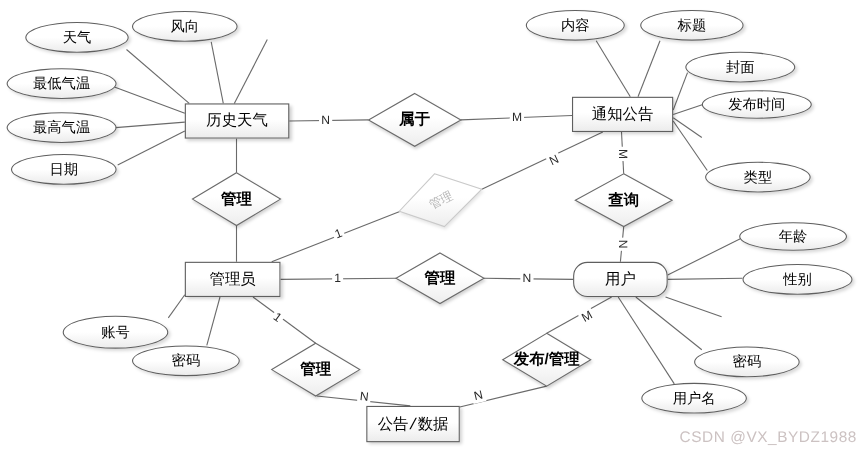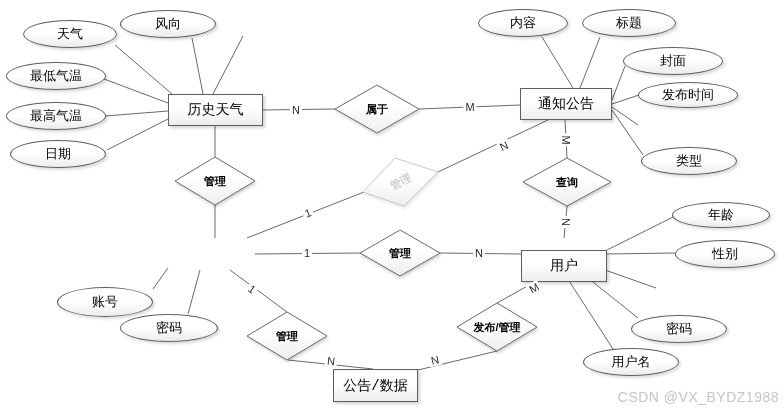--- a/index.html
+++ b/index.html
@@ -17,21 +17,21 @@
     border:1.5px solid #5f5f5f;box-sizing:border-box;
     font-size:14px;box-shadow:2px 2px 3px rgba(0,0,0,0.18);
   }
   .attr{
     position:absolute;z-index:2;display:flex;align-items:center;justify-content:center;
     background:linear-gradient(180deg,#ffffff 50%,#ececec 100%);
     border:1px solid #5f5f5f;border-radius:50%;box-sizing:border-box;
     font-size:13px;box-shadow:2px 2px 3px rgba(0,0,0,0.15);
   }
   .rel-label{
-    position:absolute;z-index:3;font-size:11px;font-weight:bold;
+    position:absolute;z-index:3;font-size:14px;font-weight:bold;
     transform:translate(-50%,-50%);white-space:nowrap;
   }
   .rel-label.gray{color:#b3b3b3;font-weight:normal;font-size:11px;}
   .card{
     position:absolute;z-index:3;font-size:11px;color:#2a2a2a;background:#fff;
     padding:0 2px;line-height:12px;transform:translate(-50%,-50%);white-space:nowrap;
   }
   .watermark{
     position:absolute;z-index:4;right:4px;bottom:3px;font-size:14px;
     color:#ccc2c2;letter-spacing:0.5px;
@@ -92,21 +92,22 @@
     <polygon points="215,157 255,181 215,205 175,181"></polygon>
     <polygon class="gray" points="395,158 438,172 404,206 363,192"></polygon>
     <polygon points="567,158 611,182 567,206 523,182"></polygon>
     <polygon points="400,230 440,253 400,276 360,253"></polygon>
     <polygon points="287,312 327,336 287,360 247,336"></polygon>
     <polygon points="497,303 537,327 497,351 457,327"></polygon>
   </svg>
 
   <div class="entity" style="left:168px;top:94px;width:95px;height:32px;">历史天气</div>
   <div class="entity" style="left:520px;top:88px;width:92px;height:32px;">通知公告</div>
-  <div class="entity" style="left:521px;top:250px;width:86px;height:32px;">用户</div>
+  <div class="entity" style="left:168px;top:238px;width:87px;height:32px;">管理员</div>
+  <div class="entity" style="left:521px;top:238px;width:86px;height:32px;border-radius:13px;">用户</div>
   <div class="entity" style="left:333px;top:369px;width:85px;height:33px;font-family:Liberation Mono, monospace;">公告/数据</div>
 
   <div class="attr" style="left:23px;top:20px;width:94px;height:28px;">天气</div>
   <div class="attr" style="left:120px;top:10px;width:96px;height:28px;">风向</div>
   <div class="attr" style="left:6px;top:62px;width:100px;height:28px;">最低气温</div>
   <div class="attr" style="left:6px;top:102px;width:100px;height:28px;">最高气温</div>
   <div class="attr" style="left:10px;top:140px;width:96px;height:28px;">日期</div>
 
   <div class="attr" style="left:478px;top:9px;width:90px;height:28px;">内容</div>
   <div class="attr" style="left:582px;top:9px;width:94px;height:28px;text-align:center;">标题</div>

